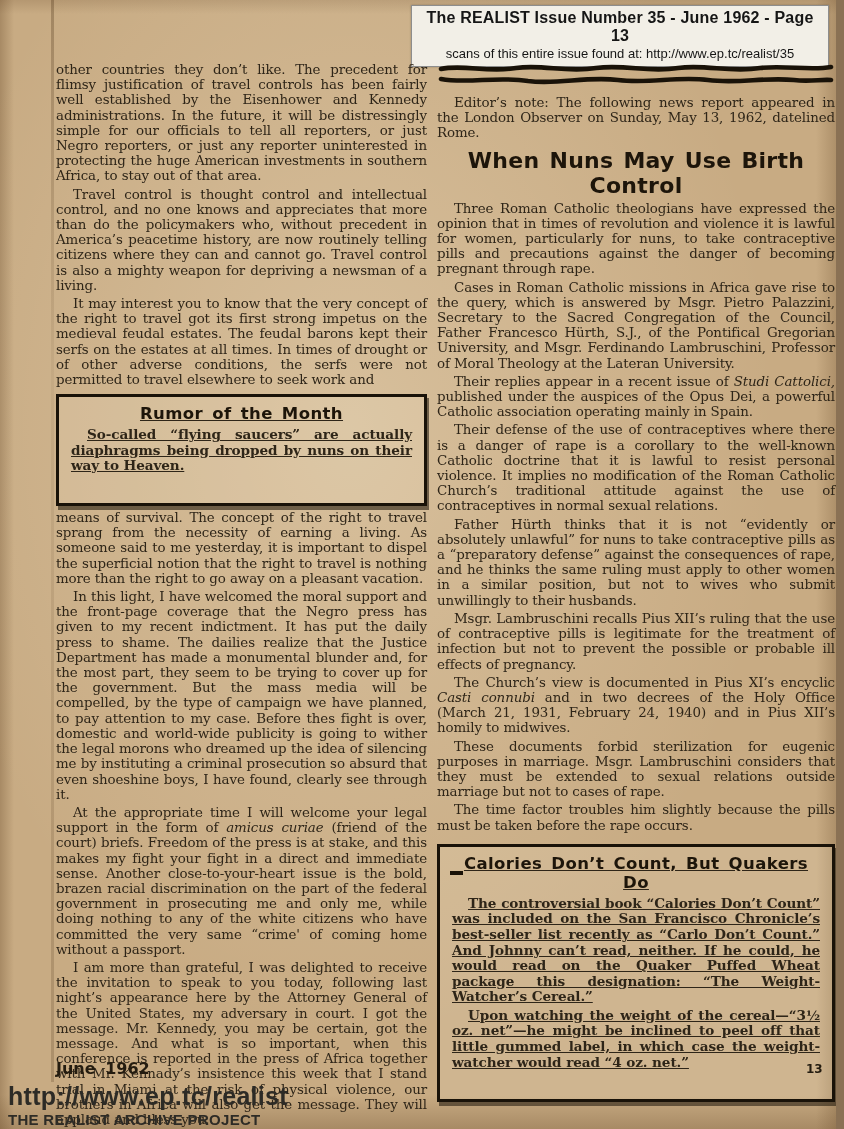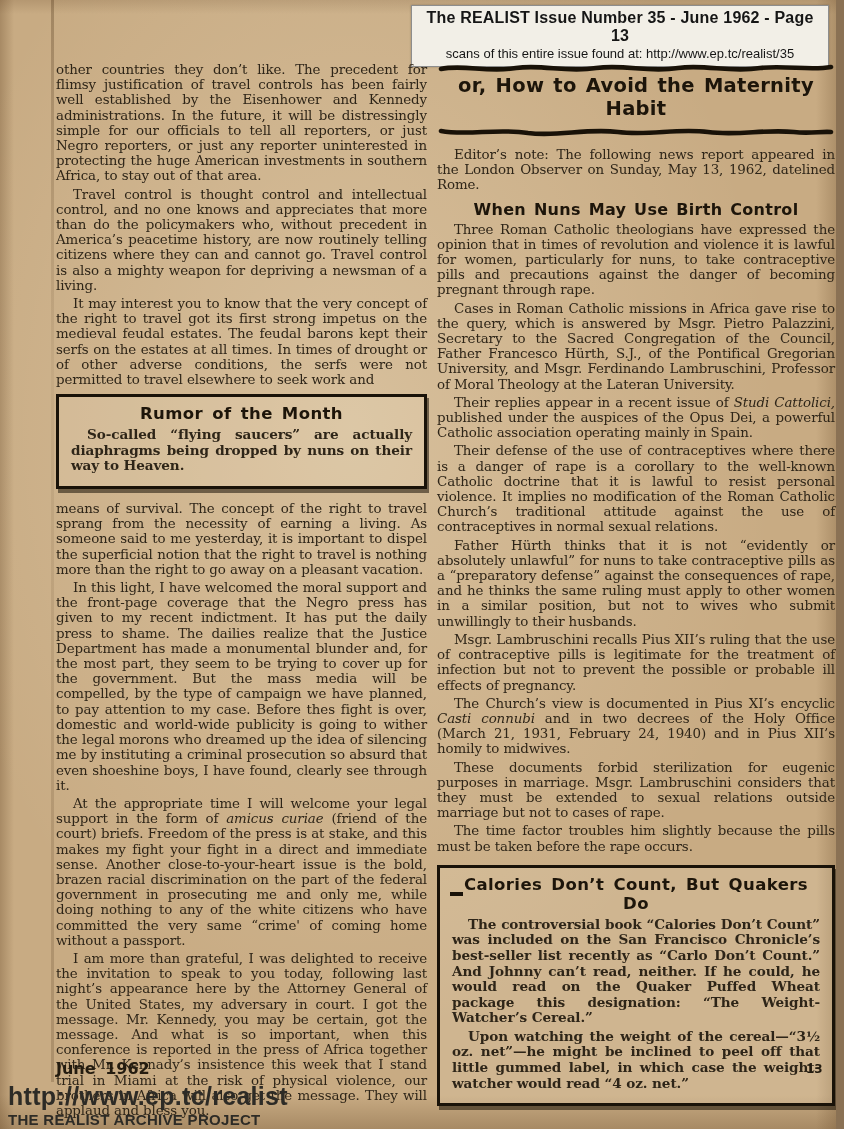--- a/index.html
+++ b/index.html
@@ -31,41 +31,41 @@
 
   .col p {
     margin:0 0 3px; text-align:justify; text-indent:17px;
     font-size:13.4px; line-height:15.2px; letter-spacing:-0.1px; color:#2e2518;
   }
   .col p.noindent { text-indent:0; }
 
   .print-box {
     border:3px solid #191208; background:rgba(255,248,230,0.14);
     box-shadow:2px 4px 0 rgba(25,18,8,0.55);
-    padding:7px 12px 9px; margin:7px 0 12px;
+    padding:7px 12px 26px; margin:7px 0 4px;text-decoration:underline;
   }
   .print-box .box-title {
     text-align:center; font-family:"DejaVu Sans", sans-serif; font-weight:bold;
     font-size:16.5px; letter-spacing:0.4px; word-spacing:3px; margin-bottom:4px; color:#1d150a;
   }
   .print-box p { font-weight:bold; font-size:13.6px; line-height:15.6px; margin:0 0 3px; text-indent:16px; }
 
   .dept-title {
     text-align:center; font-family:"DejaVu Serif", serif; font-style:italic; font-weight:bold;
     font-size:28px; letter-spacing:1px; word-spacing:5px; margin:5px 0 3px; color:#1d150a;
   }
   .dept-subtitle {
     text-align:center; font-family:"DejaVu Sans", sans-serif; font-weight:bold;
     font-size:19.5px; letter-spacing:0.3px; word-spacing:2px; margin:0 0 6px; color:#1d150a;
   }
   .wavy { display:block; margin:0 auto; }
   .editors-note { font-weight:normal; margin-top:9px !important; }
   .section-heading {
     text-align:center; font-family:"DejaVu Sans", sans-serif; font-weight:bold;
-    font-size:16px; letter-spacing:0.3px; word-spacing:2px; margin:7px 0 3px; color:#1d150a;
+    font-size:22px; letter-spacing:0.3px; word-spacing:2px; margin:7px 0 3px; color:#1d150a;
   }
   .calories-box { position:relative; margin-top:11px; }
   .artifact-dash { position:absolute; left:10px; top:24px; width:13px; height:4px; background:#191208; }
 
   .issue-date {
     position:absolute; left:56px; top:1059px;
     font-family:"DejaVu Sans", sans-serif; font-weight:bold; font-size:16px;
     word-spacing:4px; color:#241c10;
   }
   .page-number {
@@ -101,21 +101,20 @@
     <p class="noindent">means of survival. The concept of the right to travel sprang from the necessity of earning a living. As someone said to me yesterday, it is important to dispel the superficial notion that the right to travel is nothing more than the right to go away on a pleasant vacation.</p>
     <p>In this light, I have welcomed the moral support and the front-page coverage that the Negro press has given to my recent indictment. It has put the daily press to shame. The dailies realize that the Justice Department has made a monumental blunder and, for the most part, they seem to be trying to cover up for the government. But the mass media will be compelled, by the type of campaign we have planned, to pay attention to my case. Before thes fight is over, domestic and world-wide publicity is going to wither the legal morons who dreamed up the idea of silencing me by instituting a criminal prosecution so absurd that even shoeshine boys, I have found, clearly see through it.</p>
     <p><span>At the appropriate time I will welcome your legal support in the form of </span><i>amicus curiae</i><span> (friend of the court) briefs. Freedom of the press is at stake, and this makes my fight your fight in a direct and immediate sense. Another close-to-your-heart issue is the bold, brazen racial discrimination on the part of the federal government in prosecuting me and only me, while doing nothing to any of the white citizens who have committed the very same “crime' of coming home without a passport.</span></p>
     <p>I am more than grateful, I was delighted to receive the invitation to speak to you today, following last night’s appearance here by the Attorney General of the United States, my adversary in court. I got the message. Mr. Kennedy, you may be certain, got the message. And what is so important, when this conference is reported in the press of Africa together with Mr. Kennady’s insistence this week that I stand trial in Miami at the risk of physical violence, our brothers in Africa will also get the message. They will applaud and bless you.</p>
   </div>
 
   <div class="col col-right">
     <svg class="wavy" width="396" height="12" viewBox="0 0 396 12">
       <path d="M3 7 C 25 2, 50 11, 78 6 C 105 2, 128 11, 158 6 C 188 2, 210 11, 240 6 C 268 2, 292 11, 322 6 C 348 3, 372 9, 393 5" fill="none" stroke="#191208" stroke-width="4.6" stroke-linecap="round"></path>
     </svg>
-    <div class="dept-subtitle">or, How to Avoid the Maternity Habit</div>
     <svg class="wavy" width="396" height="12" viewBox="0 0 396 12">
       <path d="M3 5 C 30 10, 58 2, 90 7 C 120 11, 148 2, 180 6 C 212 10, 238 2, 270 6 C 300 10, 326 3, 356 6 C 372 8, 384 5, 393 6" fill="none" stroke="#191208" stroke-width="4.6" stroke-linecap="round"></path>
     </svg>
 
     <p class="editors-note">Editor’s note: The following news report appeared in the London Observer on Sunday, May 13, 1962, datelined Rome.</p>
 
     <div class="section-heading">When Nuns May Use Birth Control</div>
 
     <p>Three Roman Catholic theologians have expressed the opinion that in times of revolution and violence it is lawful for women, particularly for nuns, to take contraceptive pills and precautions against the danger of becoming pregnant through rape.</p>
     <p>Cases in Roman Catholic missions in Africa gave rise to the query, which is answered by Msgr. Pietro Palazzini, Secretary to the Sacred Congregation of the Council, Father Francesco Hürth, S.J., of the Pontifical Gregorian University, and Msgr. Ferdinando Lambruschini, Professor of Moral Theology at the Lateran University.</p>

